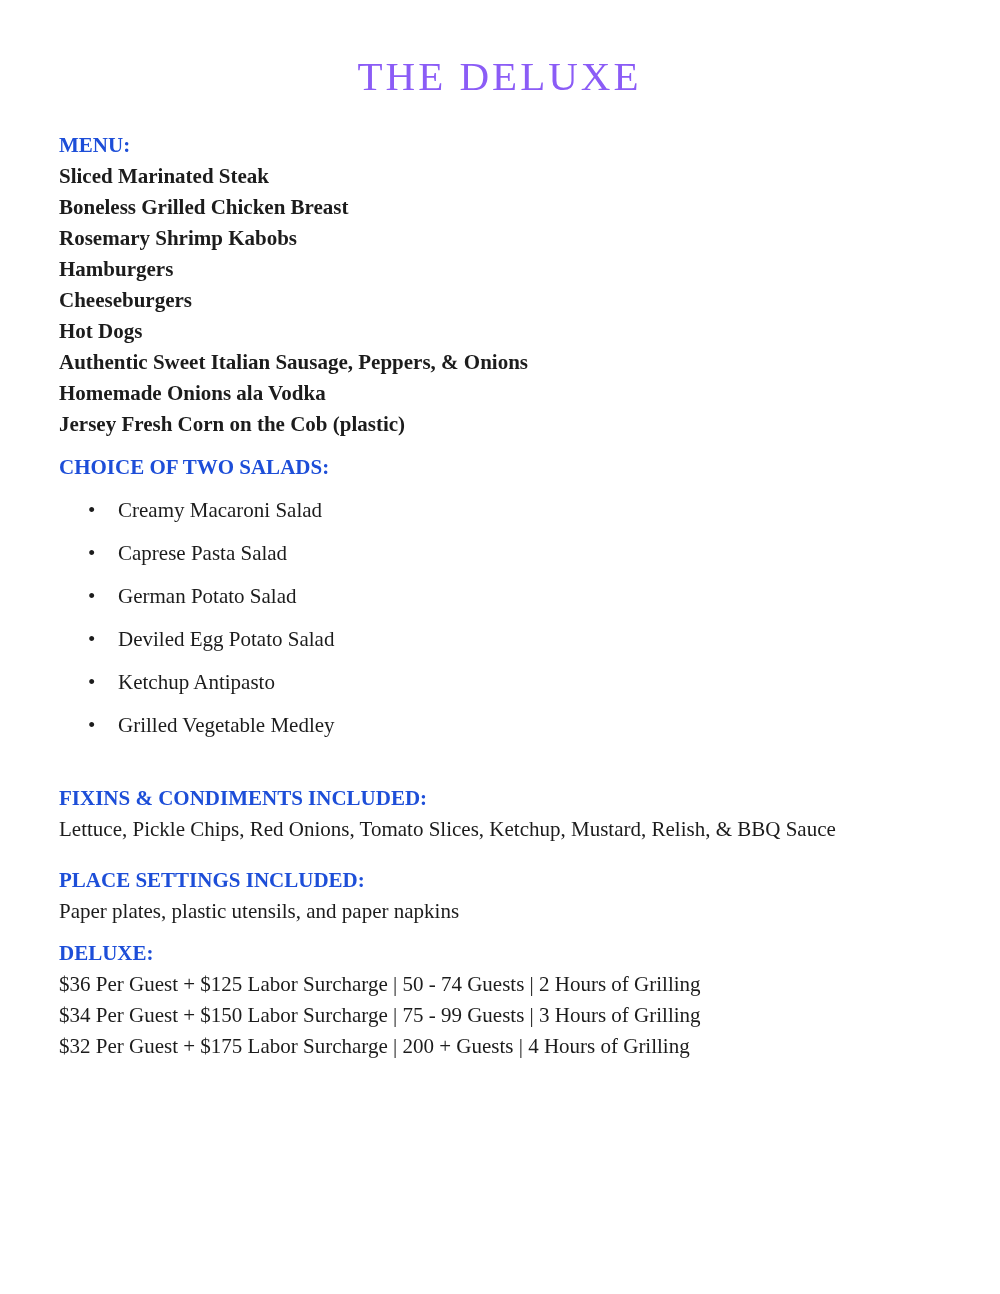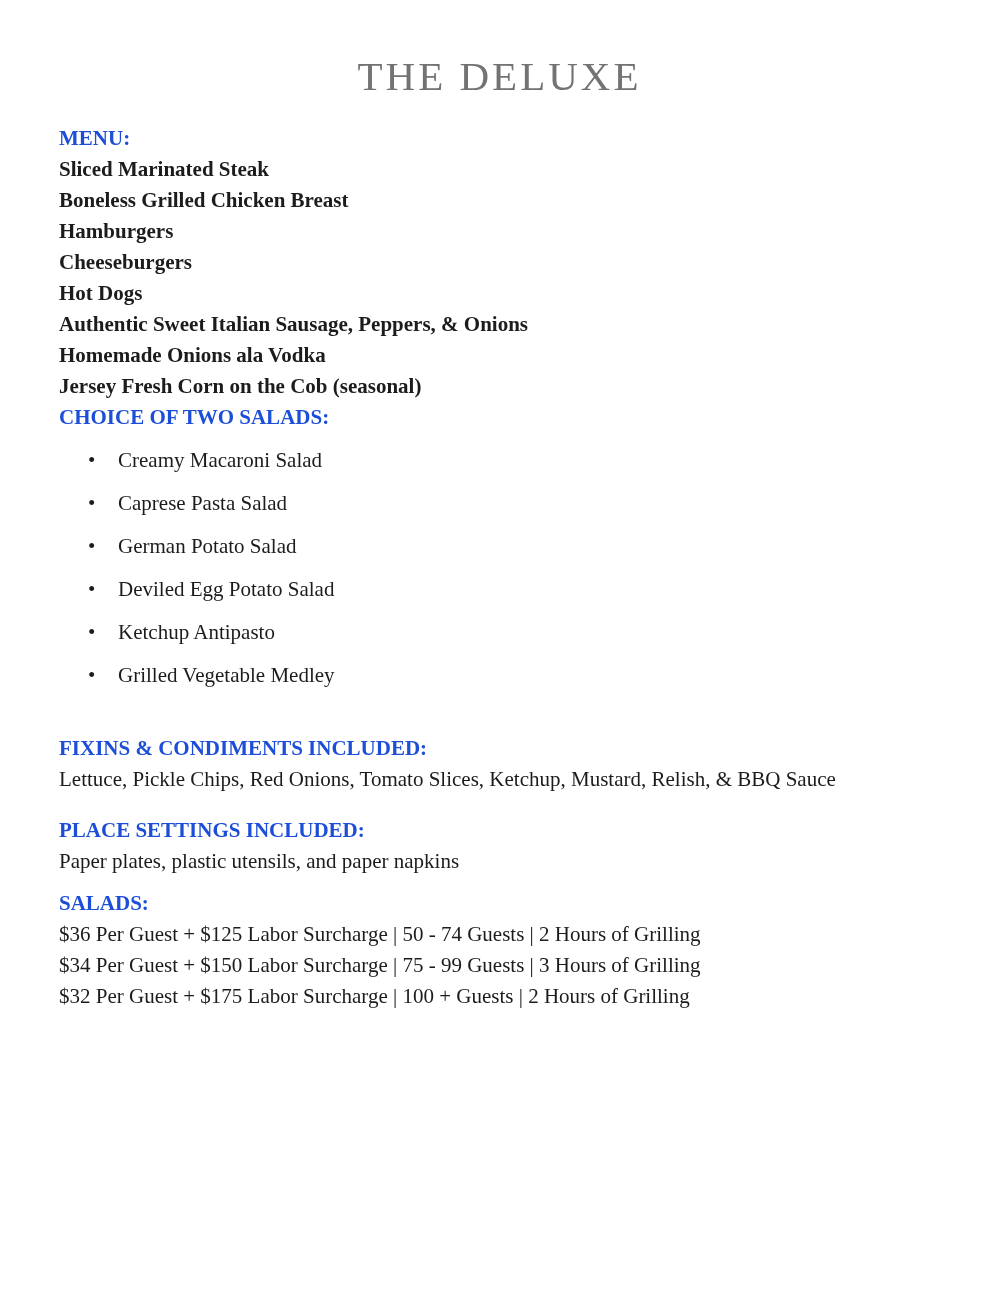--- a/index.html
+++ b/index.html
@@ -14,46 +14,46 @@
     box-sizing: border-box;
     background: #ffffff;
     padding: 52px 60px 0 59px;
     font-family: "Liberation Serif", "DejaVu Serif", serif;
     font-size: 21px;
     line-height: 31px;
     color: #1c1c1c;
     overflow: hidden;
   }
   .doc-title {
-    margin: 0 0 23px 0;
+    margin: 0 0 30px 0;
     text-align: center;
     font-family: "Liberation Serif", serif;
     font-weight: normal;
     font-size: 41px;
     line-height: 48px;
     letter-spacing: 3px;
-    color: #737373;
+    color: #8b5cf6;
   }
   .section-heading {
     margin: 0;
     font-size: 21px;
     line-height: 31px;
     font-weight: bold;
     color: #1d4ed8;
   }
   .plain-list {
     list-style: none;
     margin: 0;
     padding: 0;
     font-weight: bold;
   }
   .plain-list li {
     line-height: 31px;
   }
-  .salads-heading { }
+  .salads-heading { margin-top: 12px; }
   .bullet-list {
     list-style: none;
     margin: 12px 0 0 0;
     padding: 0;
   }
   .bullet-list li {
     position: relative;
     padding-left: 59px;
     line-height: 31px;
     margin-bottom: 12px;
@@ -82,26 +82,27 @@
 
 <div class="page">
 
   <h1 class="doc-title">THE DELUXE</h1>
 
   <section>
     <h2 class="section-heading">MENU:</h2>
     <ul class="plain-list">
       <li>Sliced Marinated Steak</li>
       <li>Boneless Grilled Chicken Breast</li>
+      <li>Rosemary Shrimp Kabobs</li>
       <li>Hamburgers</li>
       <li>Cheeseburgers</li>
       <li>Hot Dogs</li>
       <li>Authentic Sweet Italian Sausage, Peppers, &amp; Onions</li>
       <li>Homemade Onions ala Vodka</li>
-      <li>Jersey Fresh Corn on the Cob (seasonal)</li>
+      <li>Jersey Fresh Corn on the Cob (plastic)</li>
     </ul>
   </section>
 
   <section>
     <h2 class="section-heading salads-heading">CHOICE OF TWO SALADS:</h2>
     <ul class="bullet-list">
       <li><span class="bullet">•</span><span>Creamy Macaroni Salad</span></li>
       <li><span class="bullet">•</span><span>Caprese Pasta Salad</span></li>
       <li><span class="bullet">•</span><span>German Potato Salad</span></li>
       <li><span class="bullet">•</span><span>Deviled Egg Potato Salad</span></li>
@@ -114,21 +115,21 @@
     <h2 class="section-heading fixins-heading">FIXINS &amp; CONDIMENTS INCLUDED:</h2>
     <p class="body-text">Lettuce, Pickle Chips, Red Onions, Tomato Slices, Ketchup, Mustard, Relish, &amp; BBQ Sauce</p>
   </section>
 
   <section>
     <h2 class="section-heading place-heading">PLACE SETTINGS INCLUDED:</h2>
     <p class="body-text">Paper plates, plastic utensils, and paper napkins</p>
   </section>
 
   <section>
-    <h2 class="section-heading pricing-heading">SALADS:</h2>
+    <h2 class="section-heading pricing-heading">DELUXE:</h2>
     <ul class="pricing-list">
       <li>$36 Per Guest + $125 Labor Surcharge | 50 - 74 Guests | 2 Hours of Grilling</li>
       <li>$34 Per Guest + $150 Labor Surcharge | 75 - 99 Guests | 3 Hours of Grilling</li>
-      <li>$32 Per Guest + $175 Labor Surcharge | 100 + Guests | 2 Hours of Grilling</li>
+      <li>$32 Per Guest + $175 Labor Surcharge | 200 + Guests | 4 Hours of Grilling</li>
     </ul>
   </section>
 
 </div>
 
 </body></html>

